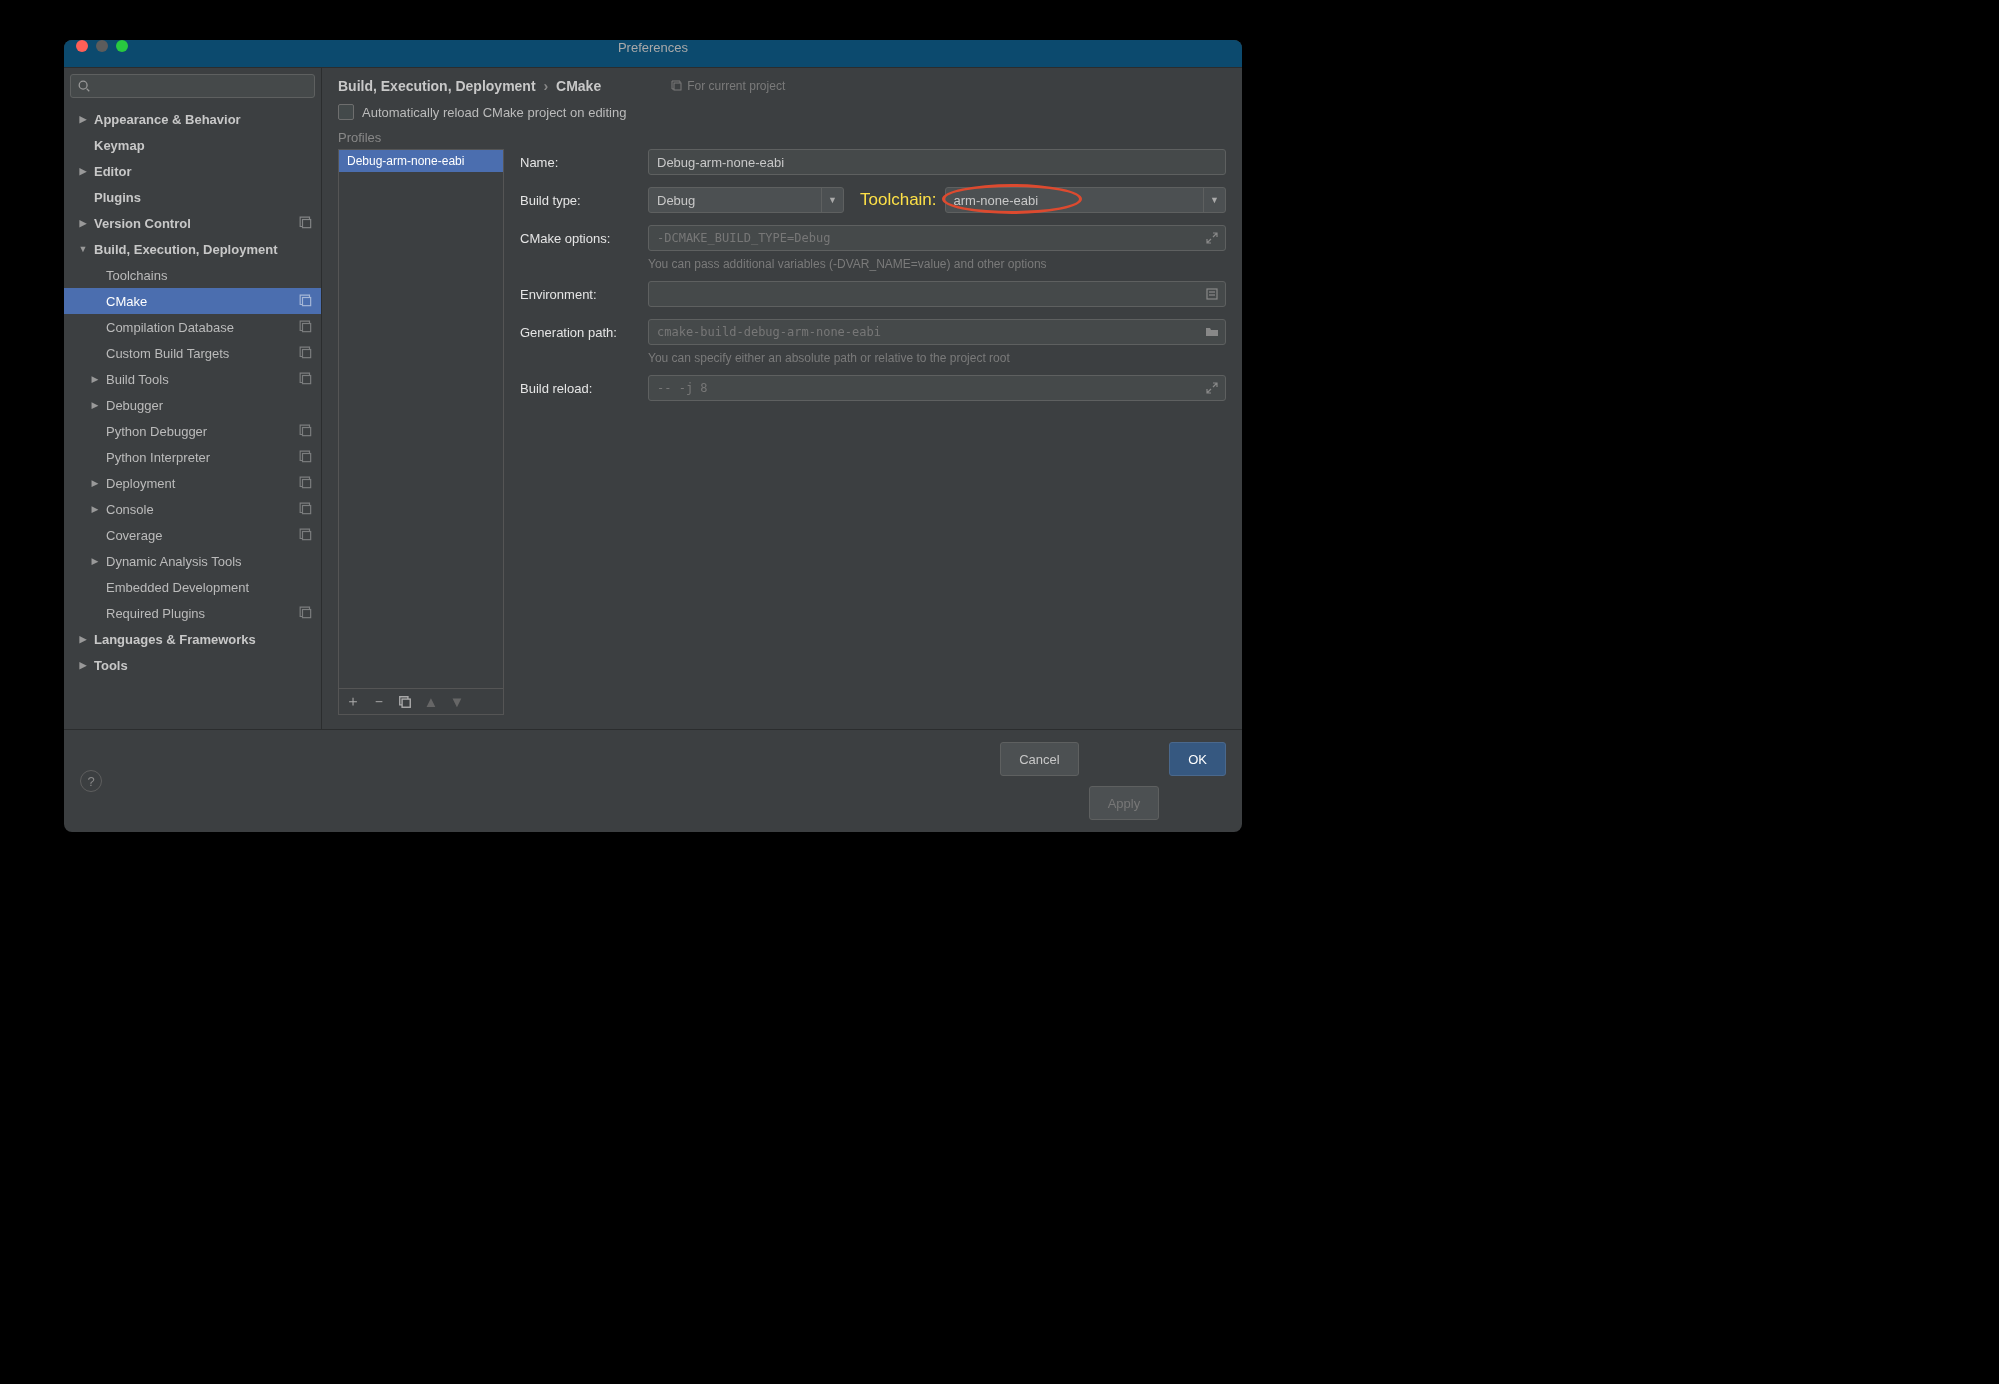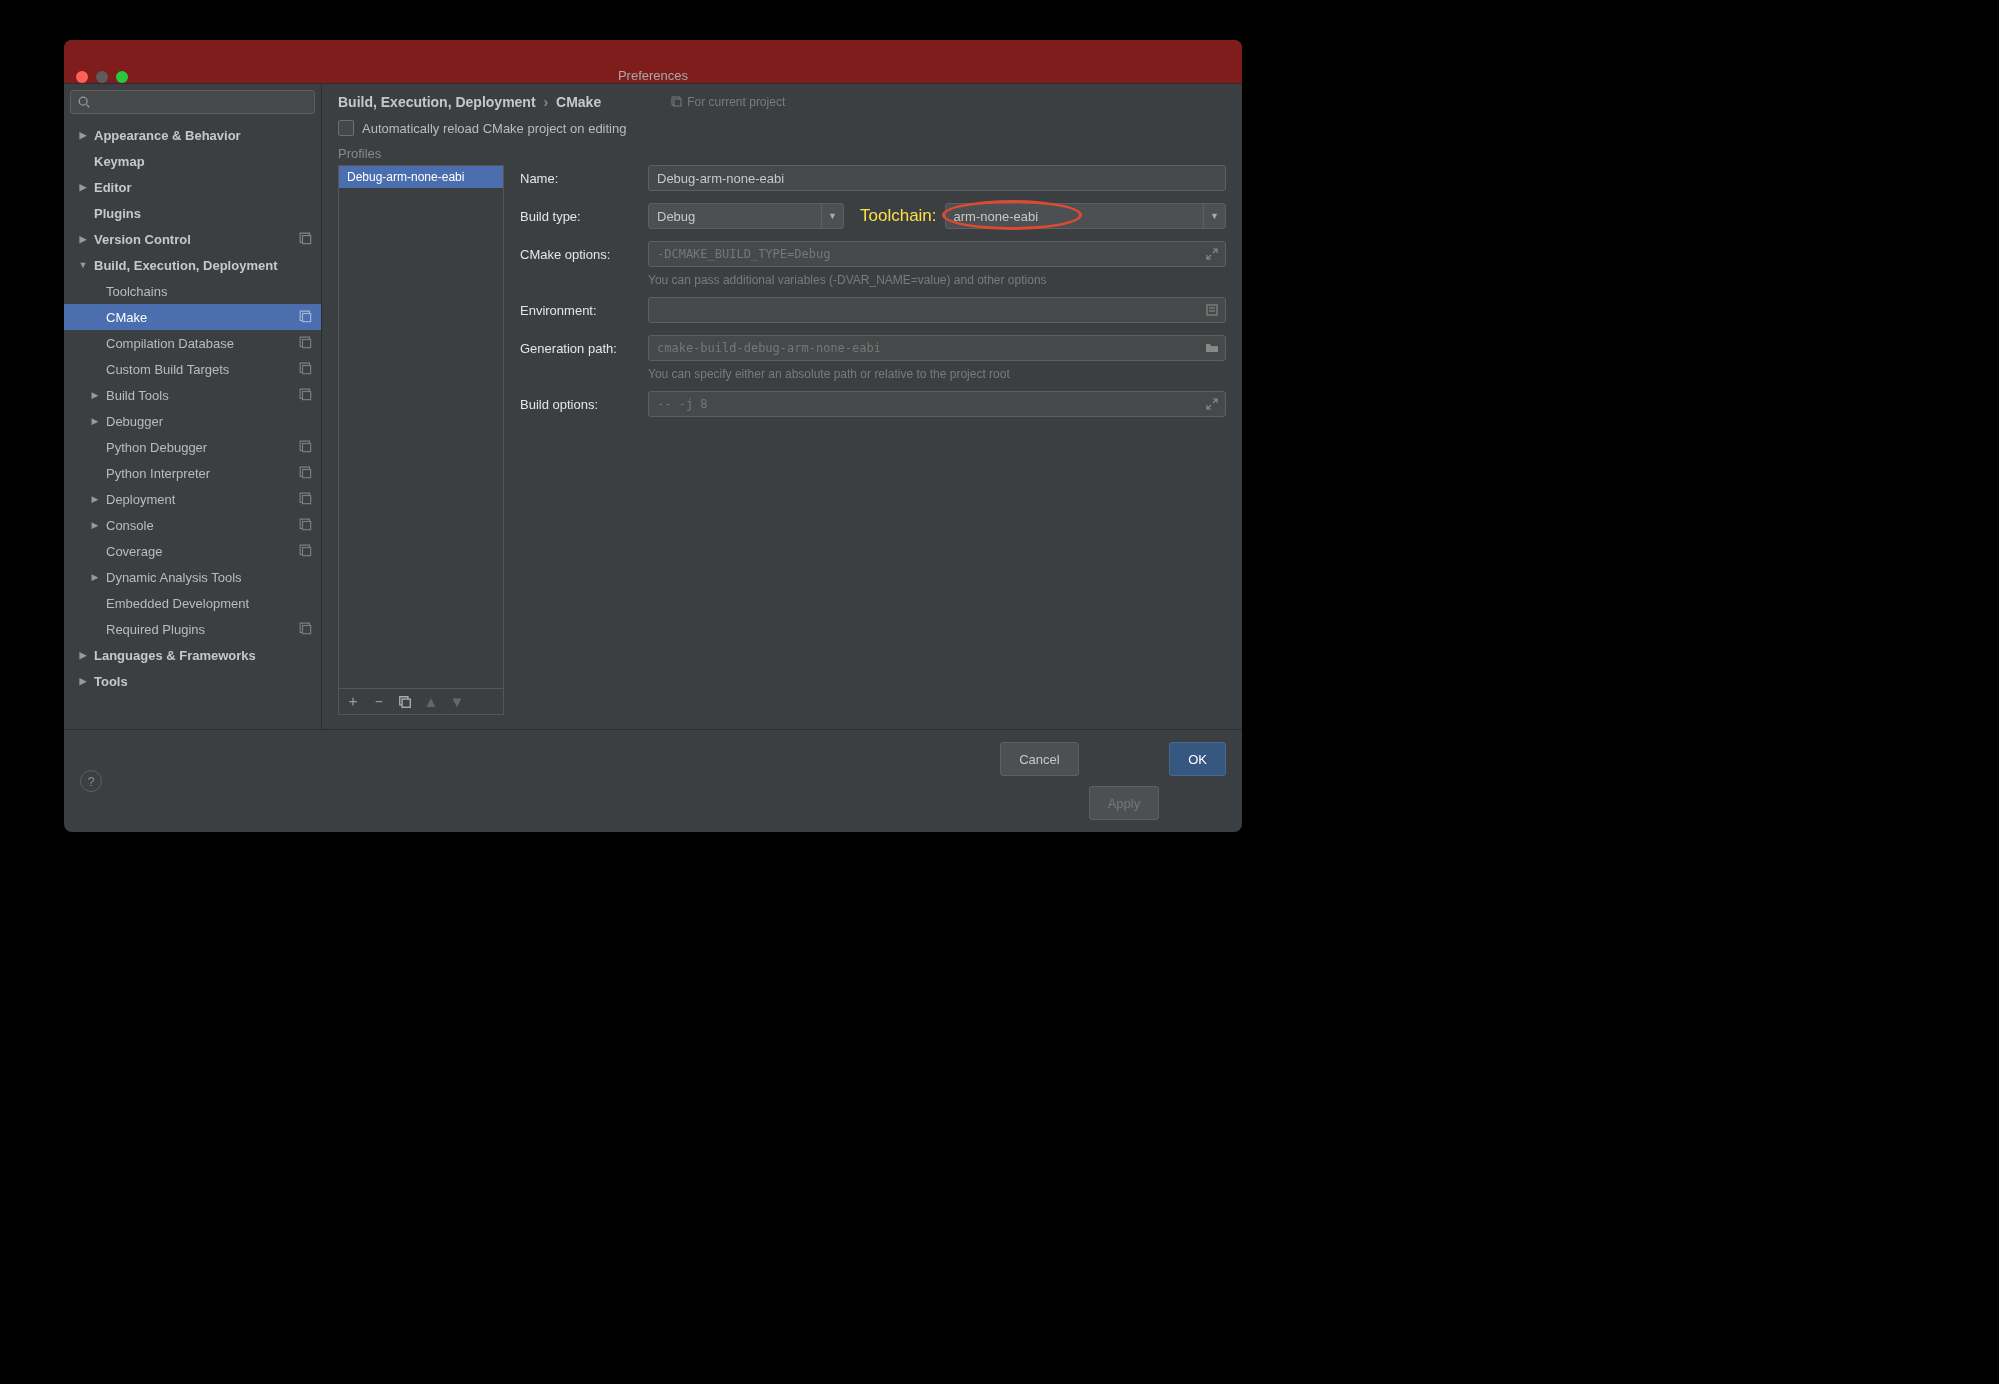--- a/index.html
+++ b/index.html
@@ -19,25 +19,25 @@
       height: 792px;
       background: #3c3f41;
       border-radius: 8px;
       margin: 40px 0 0 64px;
       display: flex;
       flex-direction: column;
       overflow: hidden;
       box-shadow: 0 20px 60px rgba(0,0,0,0.8);
     }
     .titlebar {
-      height: 44px;
-      background: #7f1d1d;
+      height: 28px;
+      background: #0c4a6e;
       border-bottom: 1px solid #2b2d2e;
       display: flex;
-      align-items: flex-end;
+      align-items: flex-start;
       position: relative;
     }
     .traffic-lights {
       display: flex;
       gap: 8px;
       padding-left: 12px;
     }
     .tl { width: 12px; height: 12px; border-radius: 50%; }
     .tl-red { background: #ff5f57; }
     .tl-yellow { background: #5c5c5c; }
@@ -564,21 +564,21 @@
             <div class="form-input placeholder mono">
               <span>cmake-build-debug-arm-none-eabi</span>
               <svg class="end-icon" viewBox="0 0 14 14" fill="currentColor">
                   <path d="M1 3h4l1 2h7v6H1z"></path>
                 </svg>
             </div>
           </div>
           <div class="form-hint">You can specify either an absolute path or relative to the project root</div>
 
           <div class="form-row">
-            <div class="form-label">Build options:</div>
+            <div class="form-label">Build reload:</div>
             <div class="form-input placeholder mono">
               <span>-- -j 8</span>
               <svg class="expand-icon" viewBox="0 0 14 14" fill="none" stroke="currentColor" stroke-width="1.2">
                   <path d="M8 2h4v4M6 12H2V8M12 2l-4 4M2 12l4-4"></path>
                 </svg>
             </div>
           </div>
         </div>
       </div>
       <div style="height:14px;"></div>

